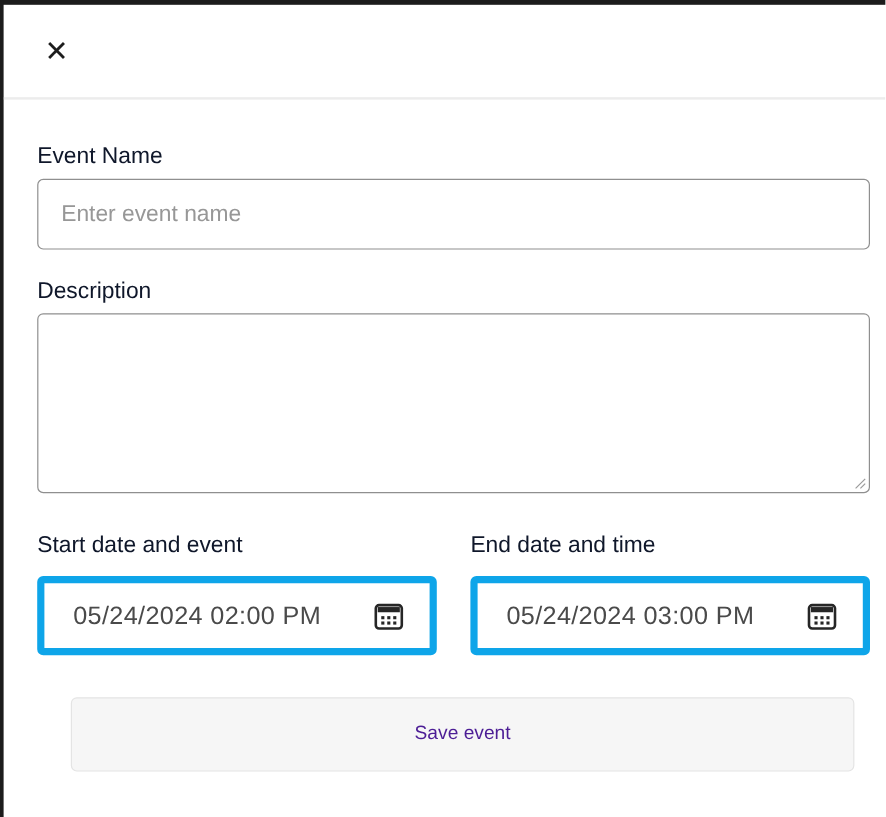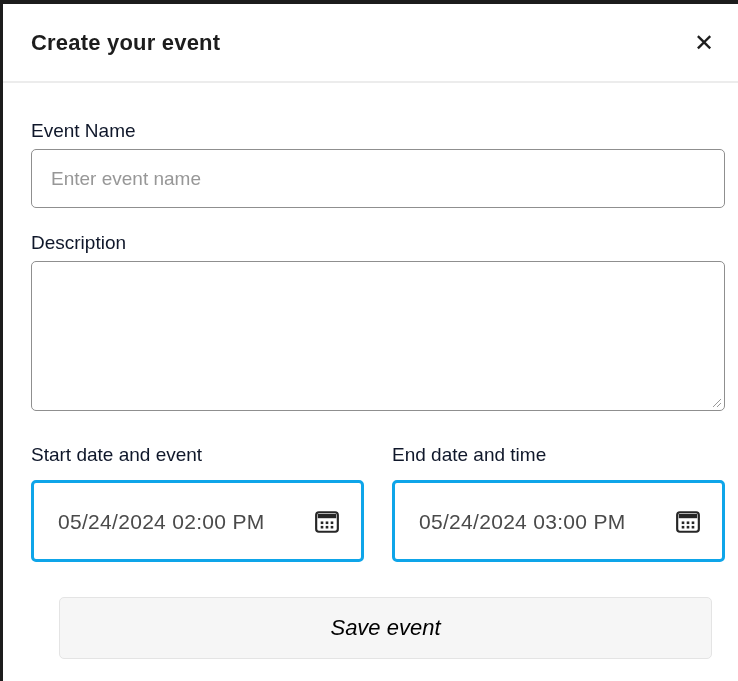--- a/index.html
+++ b/index.html
@@ -90,22 +90,22 @@
   }
   
   .dates-row {
     display: flex;
     gap: 28px;
     margin-top: 33px;
   }
   .date-col { flex: 1; }
   .date-field {
     margin-top: 14px;
-    height: 82px;
-    border: 3px solid #0ea5e9;
+    height: 66px;
+    border: 6px solid #0ea5e9;
     border-radius: 5px;
     display: flex;
     align-items: center;
     justify-content: space-between;
     padding: 2px 19px 0 24px;
     background: #ffffff;
     cursor: text;
   }
   .date-value {
     font-size: 21px;
@@ -122,33 +122,31 @@
   }
   
   .save-btn {
     display: block;
     width: calc(100% - 41px);
     margin: 35px 13px 0 28px;
     height: 62px;
     background: #f6f6f6;
     border: 1px solid #e4e4e4;
     border-radius: 5px;
-    font-size: 22px;
-    color: #000000;
-    font-family: "Liberation Sans", sans-serif;
-    font-style: italic;
+    font-size: 16px;
+    color: #4c1d95;
+    font-family: "Liberation Sans", sans-serif;
   }
 </style>
 </head>
 <body>
 
 <div class="screen">
 
   <div class="modal-header">
-    <h1 class="modal-title">Create your event</h1>
     <button class="close-btn" aria-label="Close">✕</button>
   </div>
 
   <div class="modal-body">
 
     <label class="field-label lbl-event">Event Name</label>
     <input class="text-input" type="text" placeholder="Enter event name" style="">
 
     <label class="field-label lbl-desc">Description</label>
     <div class="desc-wrap">

